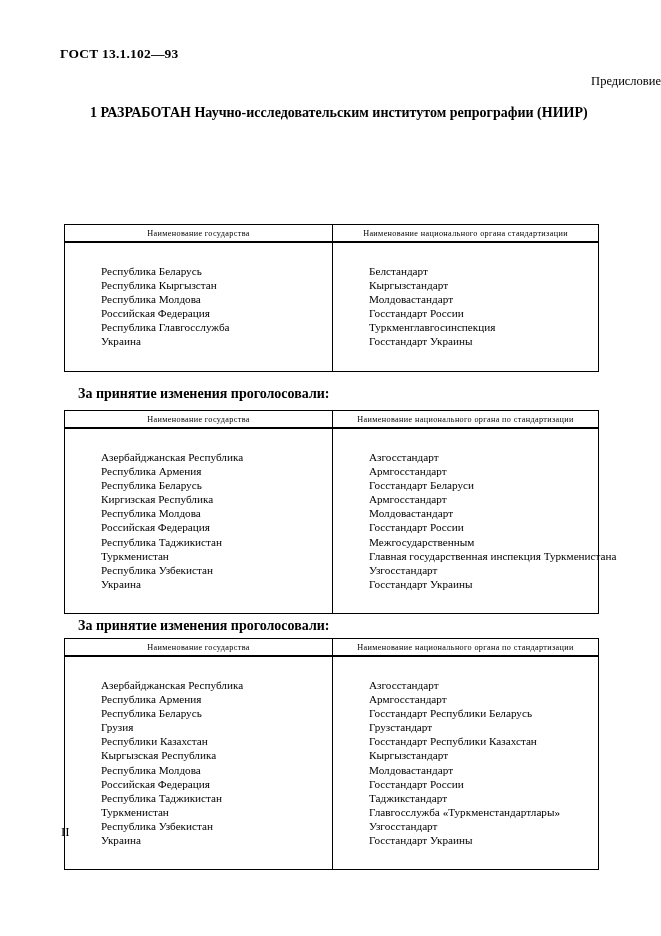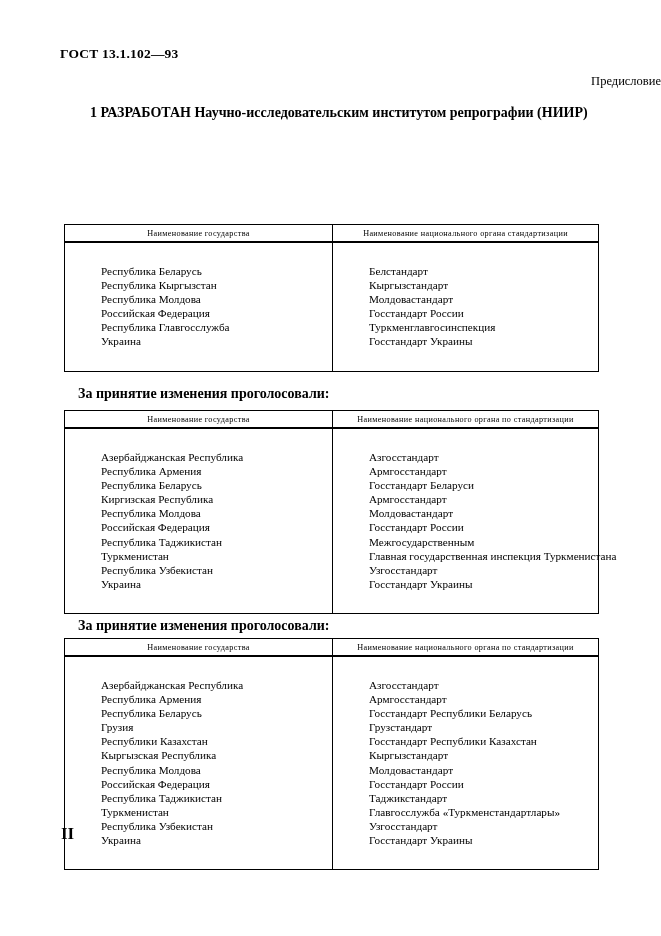--- a/index.html
+++ b/index.html
@@ -127,22 +127,21 @@
 
   .t1 { top: 224px; }
   .t2 { top: 410px; }
   .t3 { top: 638px; }
 
   
   .folio {
     position: absolute;
     left: 61px;
     top: 824px;
-    font-size: 17px;
-    font-weight: bold;
+    font-size: 13px;
   }
 </style>
 </head>
 <body>
 
 <div class="page">
 
   <div class="doc-header">ГОСТ 13.1.102—93</div>
 
   <div class="section-title">Предисловие</div>

